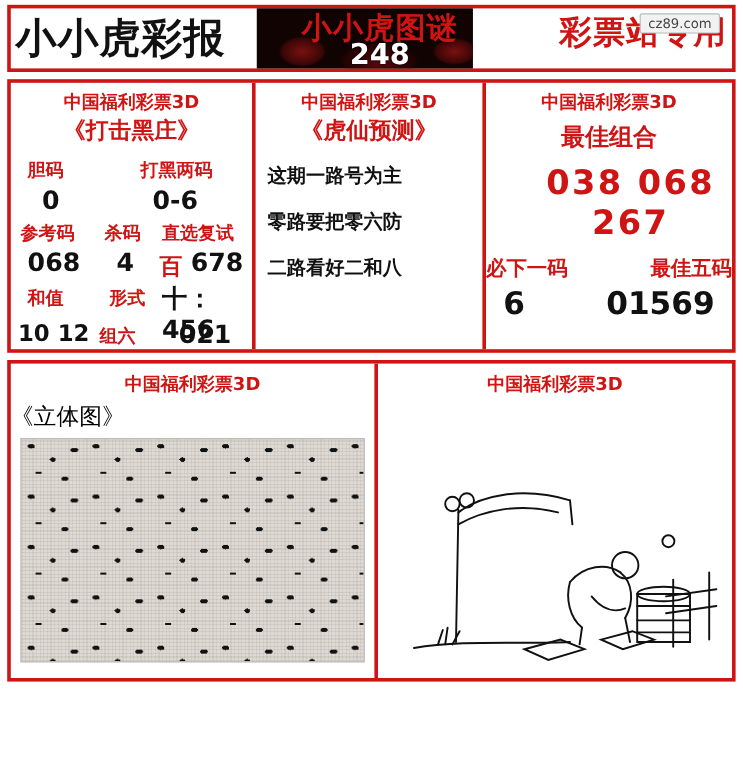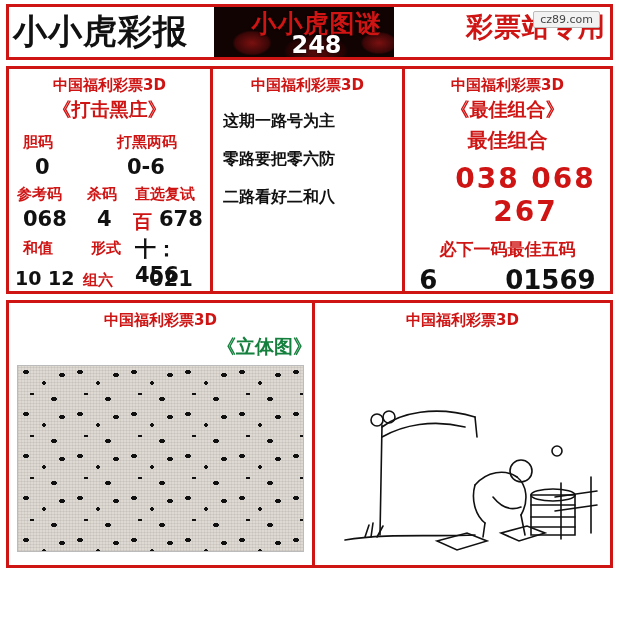--- a/index.html
+++ b/index.html
@@ -109,37 +109,37 @@
   .l3{left:10px;top:82px;}
 
   
   .best-title{
     text-align:center;color:#cf1414;font-weight:bold;font-size:20px;margin-top:6px;
   }
   .big-nums{
     text-align:center;color:#cf1414;font-weight:bold;font-size:28px;margin-top:8px;letter-spacing:2px;padding-left:36px;
   }
   .two-lbl{
-    display:flex;justify-content:center;color:#cf1414;font-weight:bold;font-size:17px;margin-top:10px;
+    display:flex;justify-content:space-between;color:#cf1414;font-weight:bold;font-size:17px;margin-top:10px;
   }
   .two-val{
     display:flex;justify-content:space-around;align-items:baseline;color:#111;font-weight:bold;margin-top:4px;
   }
   .two-val .a{font-size:26px;}
   .two-val .b{font-size:26px;margin-left:39px;}
 
   
   .bot-row{
     position:relative;margin:6px 6px 0 6px;height:268px;
     border:3px solid #cf1414;box-sizing:border-box;display:flex;background:#fff;
   }
   .b1{width:303px;border-right:3px solid #cf1414;position:relative;}
   .b2{flex:1;position:relative;}
   .b-head{text-align:center;color:#cf1414;font-weight:bold;font-size:15px;margin-top:8px;}
-  .b-sub{text-align:right;color:#15803d;font-weight:bold;font-size:19px;margin-top:4px;}
+  .b-sub{text-align:left;color:#000000;font-weight:normal;font-size:19px;margin-top:4px;}
 
   .stereo{
     position:absolute;left:8px;top:62px;width:285px;height:185px;
     background-color:#ded9d2;
     background-image:
       radial-gradient(ellipse 5px 3px at 8px 6px,#111 60%,rgba(0,0,0,0) 62%),
       radial-gradient(ellipse 4px 3px at 26px 17px,#111 60%,rgba(0,0,0,0) 62%),
       radial-gradient(ellipse 5px 3px at 44px 9px,#111 60%,rgba(0,0,0,0) 62%),
       radial-gradient(ellipse 4px 2px at 14px 28px,#111 60%,rgba(0,0,0,0) 62%),
       radial-gradient(ellipse 5px 3px at 36px 33px,#111 60%,rgba(0,0,0,0) 62%);
@@ -197,30 +197,30 @@
         <span class="val" style="left:126px;top:108px;">十：456</span>
 
         <span class="val" style="left:6px;top:140px;font-size:19px;">10 12</span>
         <span class="lbl" style="left:74px;top:144px;">组六</span>
         <span class="val" style="left:140px;top:140px;">021</span>
       </div>
     </div>
 
     <div class="panel p2">
       <div class="p-head">中国福利彩票3D</div>
+      <div class="p-sub">《虎仙预测》</div>
       <div class="poem">
         <div class="ln l1">这期一路号为主</div>
         <div class="ln l2">零路要把零六防</div>
         <div class="ln l3">二路看好二和八</div>
       </div>
     </div>
 
     <div class="panel p3">
       <div class="p-head">中国福利彩票3D</div>
-      <div class="p-sub">《最佳组合》</div>
       <div class="best-title">最佳组合</div>
       <div class="big-nums">038 068 267</div>
       <div class="two-lbl">
         <span>必下一码</span>
         <span>最佳五码</span>
       </div>
       <div class="two-val">
         <span class="a">6</span>
         <span class="b">01569</span>
       </div>

